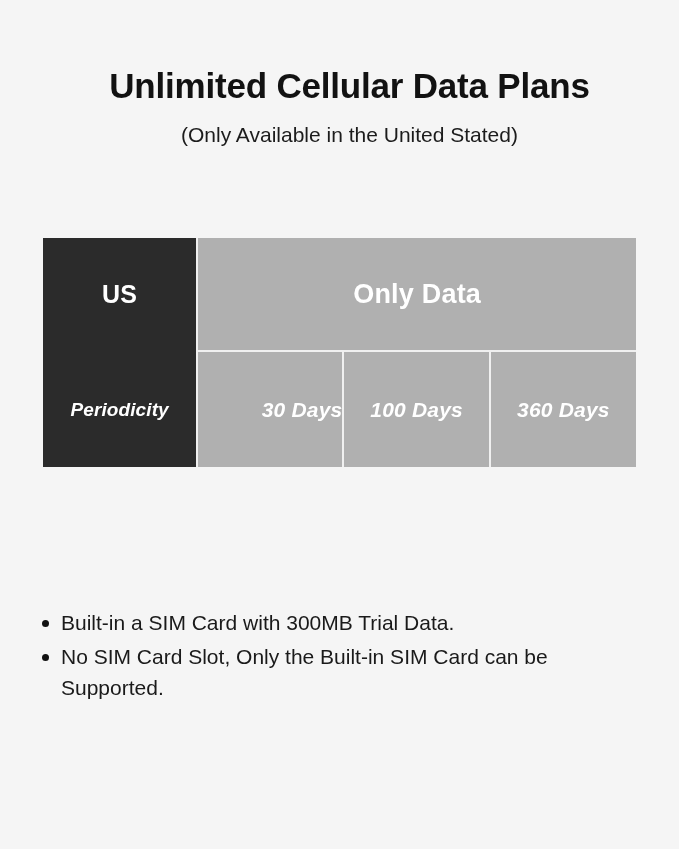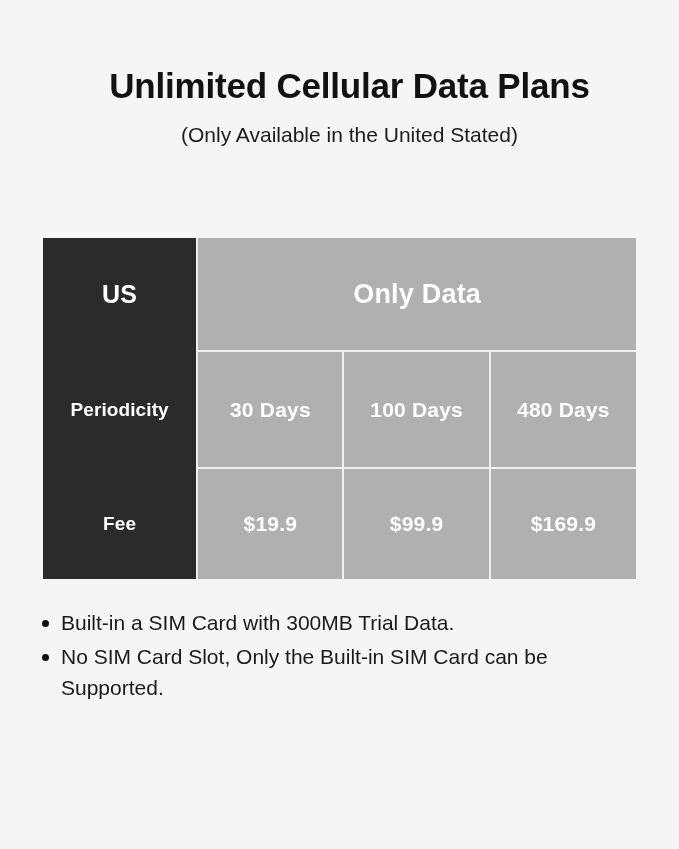--- a/index.html
+++ b/index.html
@@ -71,28 +71,30 @@
     background: #2b2b2b;
     font-weight: bold;
   }
   td.gray {
     background: #b0b0b0;
     font-weight: bold;
     border-left: 2px solid #f0f0f0;
   }
   td.gray.first-data {
     border-left: 2px solid #f0f0f0;
+    text-align: right;
   }
 
   tr.row-head td { height: 112px; }
   tr.row-period td { height: 115px; }
   tr.row-fee td { height: 110px; }
 
   tr.row-period td, tr.row-fee td {
     border-top: 2px solid #f0f0f0;
+    font-style: italic;
   }
   tr.row-period td.dark, tr.row-fee td.dark {
     border-top: 2px solid #2b2b2b;
   }
 
   .cell-us       { font-size: 25px; letter-spacing: 0.3px; }
   .cell-onlydata { font-size: 27px; letter-spacing: 0.2px; }
   .cell-rowlabel { font-size: 19px; letter-spacing: 0.1px; }
   .cell-value    { font-size: 21px; letter-spacing: 0.2px; }
 
@@ -142,29 +144,23 @@
       <tbody>
         <tr class="row-head">
           <td class="dark cell-us">US</td>
           <td class="gray cell-onlydata" colspan="3">Only Data</td>
         </tr>
 
         <tr class="row-period">
           <td class="dark cell-rowlabel">Periodicity</td>
           <td class="gray first-data cell-value">30 Days</td>
           <td class="gray cell-value">100 Days</td>
-          <td class="gray cell-value">480 Days</td>
+          <td class="gray cell-value">360 Days</td>
         </tr>
 
-        <tr class="row-fee">
-          <td class="dark cell-rowlabel">Fee</td>
-          <td class="gray first-data cell-value">$19.9</td>
-          <td class="gray cell-value">$99.9</td>
-          <td class="gray cell-value">$169.9</td>
-        </tr>
       </tbody>
     </table>
   </div>
 
   <div class="notes">
     <div class="note-item">
       <span class="note-bullet"></span>
       <span>Built-in a SIM Card with 300MB Trial Data.</span>
     </div>
     <div class="note-item">

